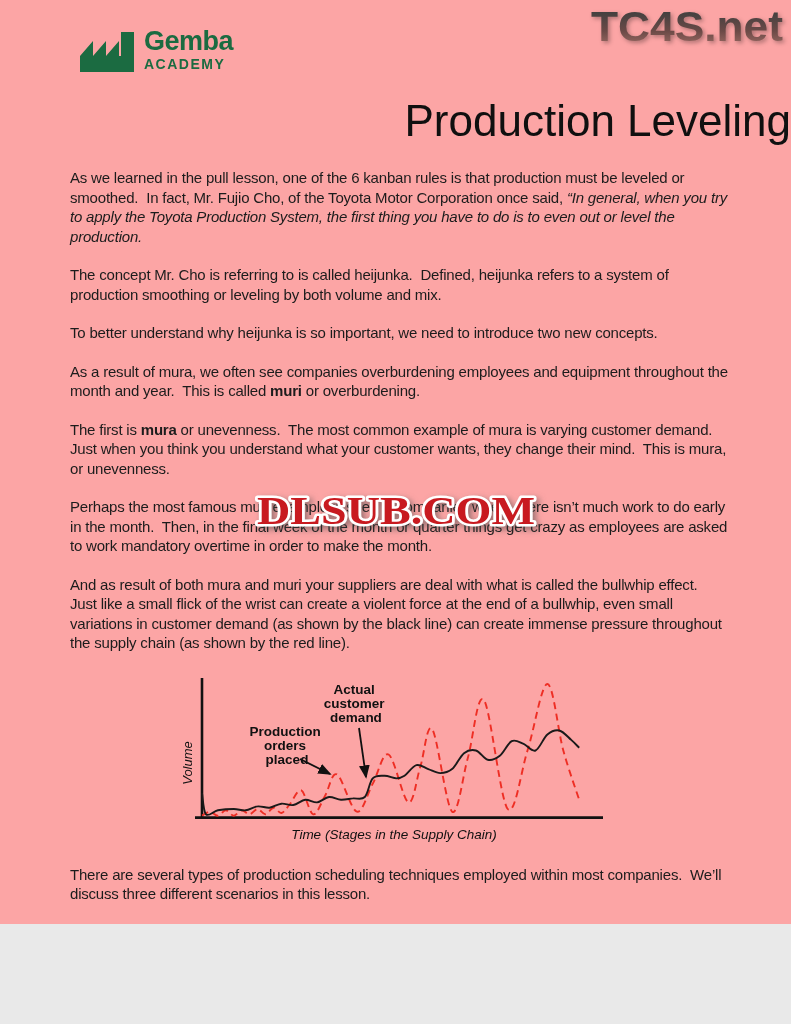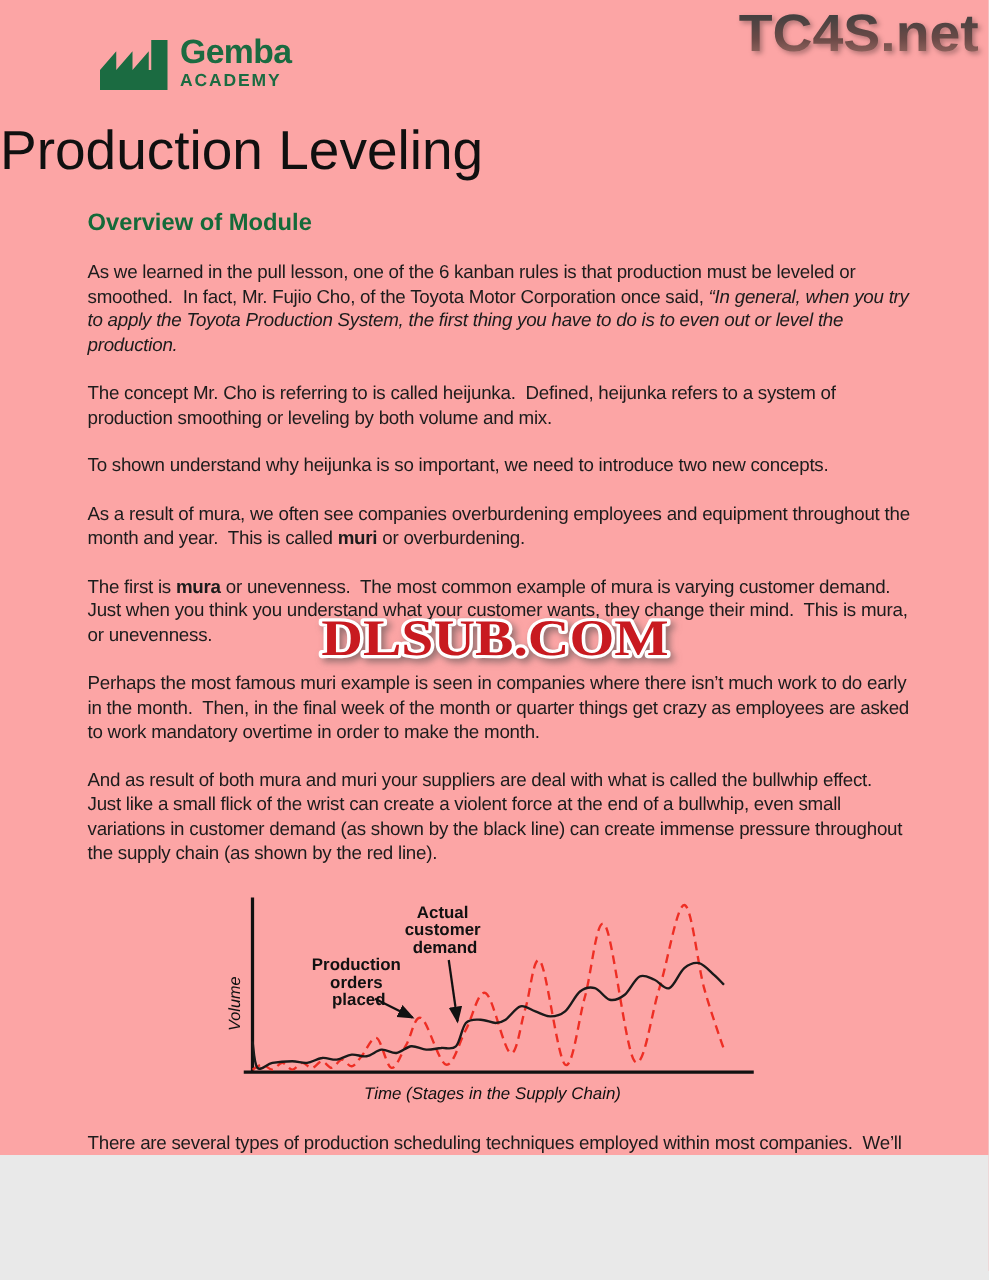--- a/index.html
+++ b/index.html
@@ -8,21 +8,21 @@
   
   .logo{position:absolute;left:78px;top:28px;display:flex;align-items:flex-start;gap:6px;}
   .logo-text{line-height:1;}
   .logo-name{font-size:27px;font-weight:bold;color:#1b6b41;letter-spacing:-0.5px;}
   .logo-sub{font-size:14px;font-weight:bold;color:#1b6b41;letter-spacing:1.5px;margin-top:2px;}
   
   .wm-tc4s{position:absolute;top:2px;right:4px;filter:drop-shadow(2px 2px 2px rgba(0,0,0,.30));}
   .wm-dlsub{position:absolute;left:250px;top:484px;filter:drop-shadow(3px 3px 3px rgba(70,70,70,.55));}
   .wm-traders{position:absolute;left:472px;top:979px;filter:drop-shadow(2px 2px 2px rgba(0,0,0,.40));}
   
-  .title{position:absolute;left:0;top:96px;width:791px;text-align:left;margin:0;
+  .title{position:absolute;left:0;top:96px;width:791px;text-align:right;margin:0;
          font-size:44px;font-weight:400;letter-spacing:0;color:#101010;}
   .content{position:absolute;left:70px;top:168px;width:660px;}
   .section-heading{margin:0 0 18px 0;font-size:19px;font-weight:bold;color:#156a39;}
   .body-text p{margin:0 0 19px 0;font-size:15px;line-height:19.5px;letter-spacing:-0.2px;
                white-space:pre-wrap;color:#1c1c1c;}
   .body-text .i{font-style:italic;}
   .body-text .b{font-weight:bold;}
   
   .chart{margin:8px 0 8px 112px;width:470px;}
   .chart svg{display:block;}
@@ -57,26 +57,25 @@
           <stop offset="1" stop-color="#a8716a"></stop>
         </linearGradient>
       </defs>
       <text x="100" y="39" text-anchor="middle" font-family="Liberation Sans, sans-serif" font-weight="bold" font-size="42" textLength="192" lengthAdjust="spacingAndGlyphs" fill="url(#tcg)">TC4S.net</text>
     </svg>
   </div>
 
   <h1 class="title">Production Leveling</h1>
 
   <div class="content">
-    <h2 class="section-heading">Overview of Module</h2>
 
     <div class="body-text">
         <p><span>As we learned in the pull lesson, one of the 6 kanban rules is that production must be leveled or smoothed.  In fact, Mr. Fujio Cho, of the Toyota Motor Corporation once said, </span><span class="i">“In general, when you try to apply the Toyota Production System, the first thing you have to do is to even out or level the production.</span></p>
         <p><span>The concept Mr. Cho is referring to is called heijunka.  Defined, heijunka refers to a system of production smoothing or leveling by both volume and mix.</span></p>
-        <p><span>To shown understand why heijunka is so important, we need to introduce two new concepts.</span></p>
+        <p><span>To better understand why heijunka is so important, we need to introduce two new concepts.</span></p>
         <p><span>As a result of mura, we often see companies overburdening employees and equipment throughout the month and year.  This is called </span><span class="b">muri</span><span> or overburdening.</span></p>
         <p><span>The first is </span><span class="b">mura</span><span> or unevenness.  The most common example of mura is varying customer demand.  Just when you think you understand what your customer wants, they change their mind.  This is mura, or unevenness.</span></p>
         <p><span>Perhaps the most famous muri example is seen in companies where there isn’t much work to do early in the month.  Then, in the final week of the month or quarter things get crazy as employees are asked to work mandatory overtime in order to make the month.</span></p>
         <p><span>And as result of both mura and muri your suppliers are deal with what is called the bullwhip effect.  Just like a small flick of the wrist can create a violent force at the end of a bullwhip, even small variations in customer demand (as shown by the black line) can create immense pressure throughout the supply chain (as shown by the red line).</span></p>
       </div>
 
     <div class="chart">
       <svg width="470" height="185" viewBox="0 0 470 185">
         <defs>
           <marker id="ah" markerWidth="9" markerHeight="8" refX="6.5" refY="3" orient="auto">

